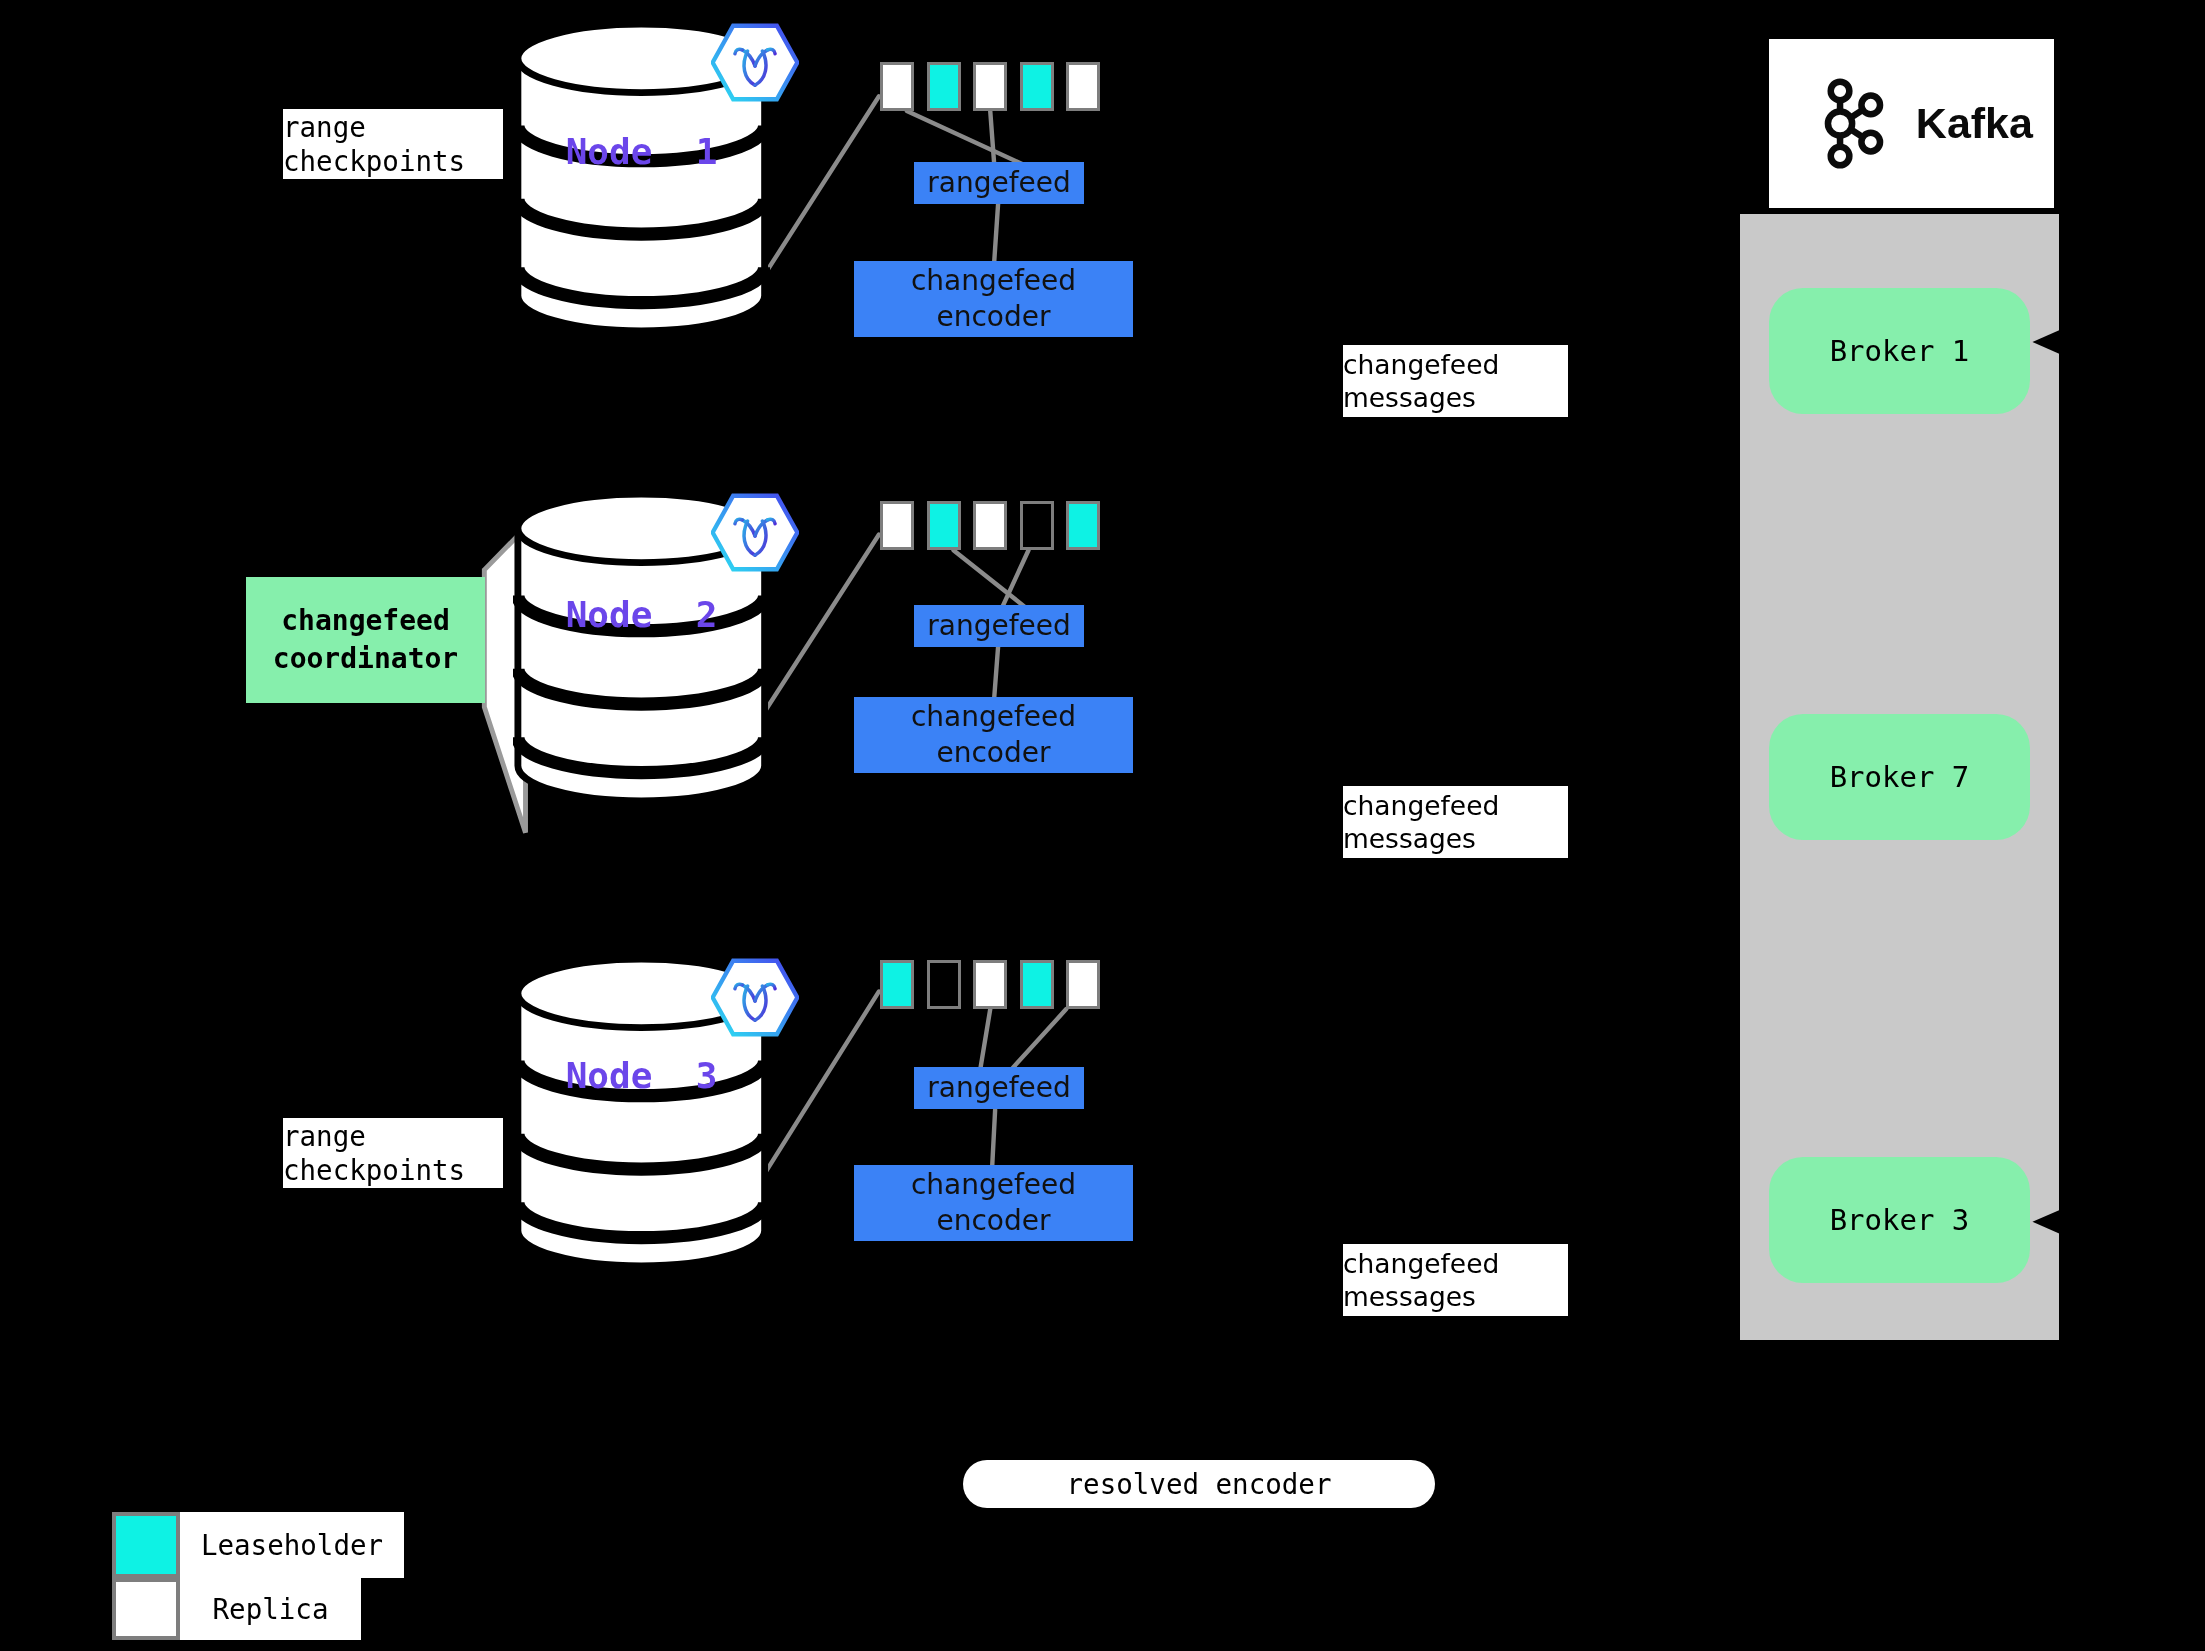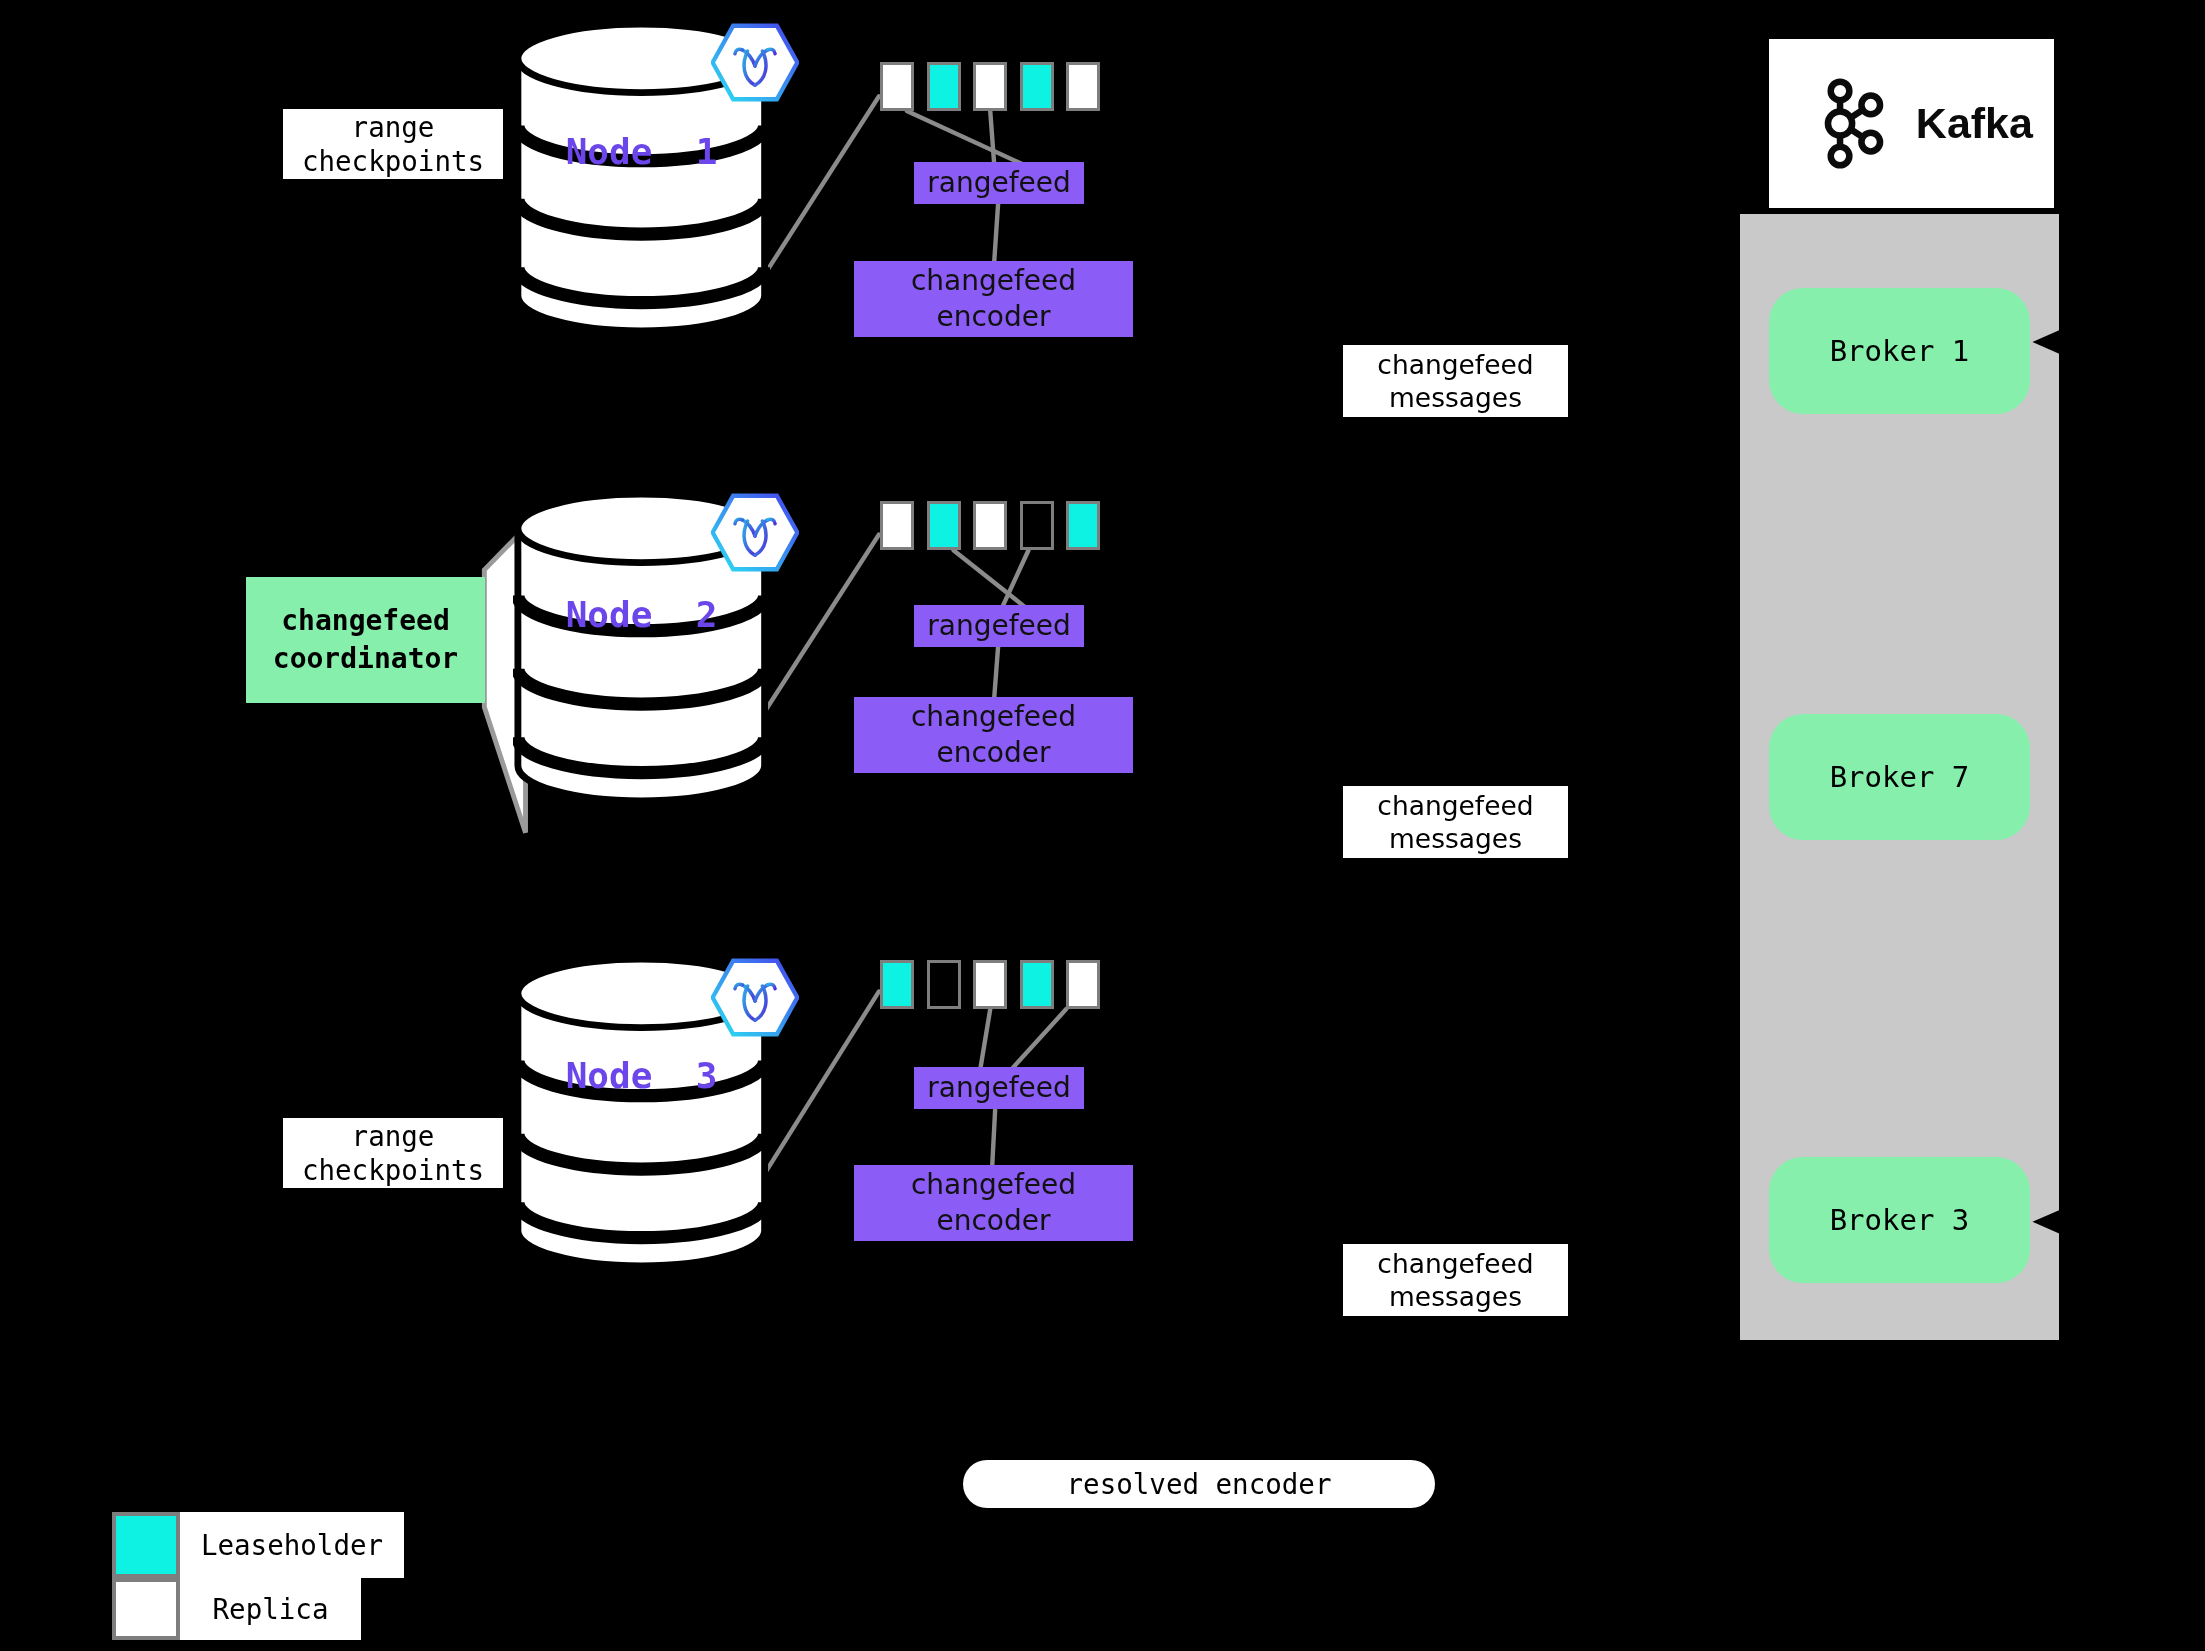--- a/index.html
+++ b/index.html
@@ -1,21 +1,21 @@
 <!DOCTYPE html>
 <html style="font-size:7.8px"><head>
 <meta charset="utf-8">
 <style>
   html,body{margin:0;padding:0;background:#000;}
   #stage{position:relative;width:2205px;height:1652px;background:#000;overflow:hidden;
          font-family:"DejaVu Sans Mono", monospace;}
   .abs{position:absolute;}
   .lbl-white{background:#ffffff;color:#000;display:flex;align-items:center;justify-content:center;
-             text-align:center;font-size:27.5px;line-height:1.25;}
-  .lbl-gray{background:#8b5cf6;color:#111;display:flex;align-items:center;justify-content:center;
+             font-size:27.5px;line-height:1.25;}
+  .lbl-gray{background:#3b82f6;color:#111;display:flex;align-items:center;justify-content:center;
             text-align:center;font-size:28px;line-height:1.3;font-family:"DejaVu Sans", sans-serif;}
   .mono{font-family:"DejaVu Sans Mono", monospace;}
   .node-label{color:#6B46EA;font-weight:bold;font-size:36px;text-align:center;white-space:pre;}
   .broker{background:#86efac;border-radius:34px;display:flex;align-items:center;justify-content:center;
           font-size:29px;color:#000;}
   .pill{background:#fff;border-radius:29px;display:flex;align-items:center;justify-content:center;
         font-size:27.5px;color:#000;}
   .swatch{box-sizing:border-box;border:4.9px solid #7e7e7e;}
   .coord{background:#86efac;color:#000;font-weight:bold;font-size:28px;line-height:1.35;
          display:flex;align-items:center;justify-content:center;text-align:center;}

